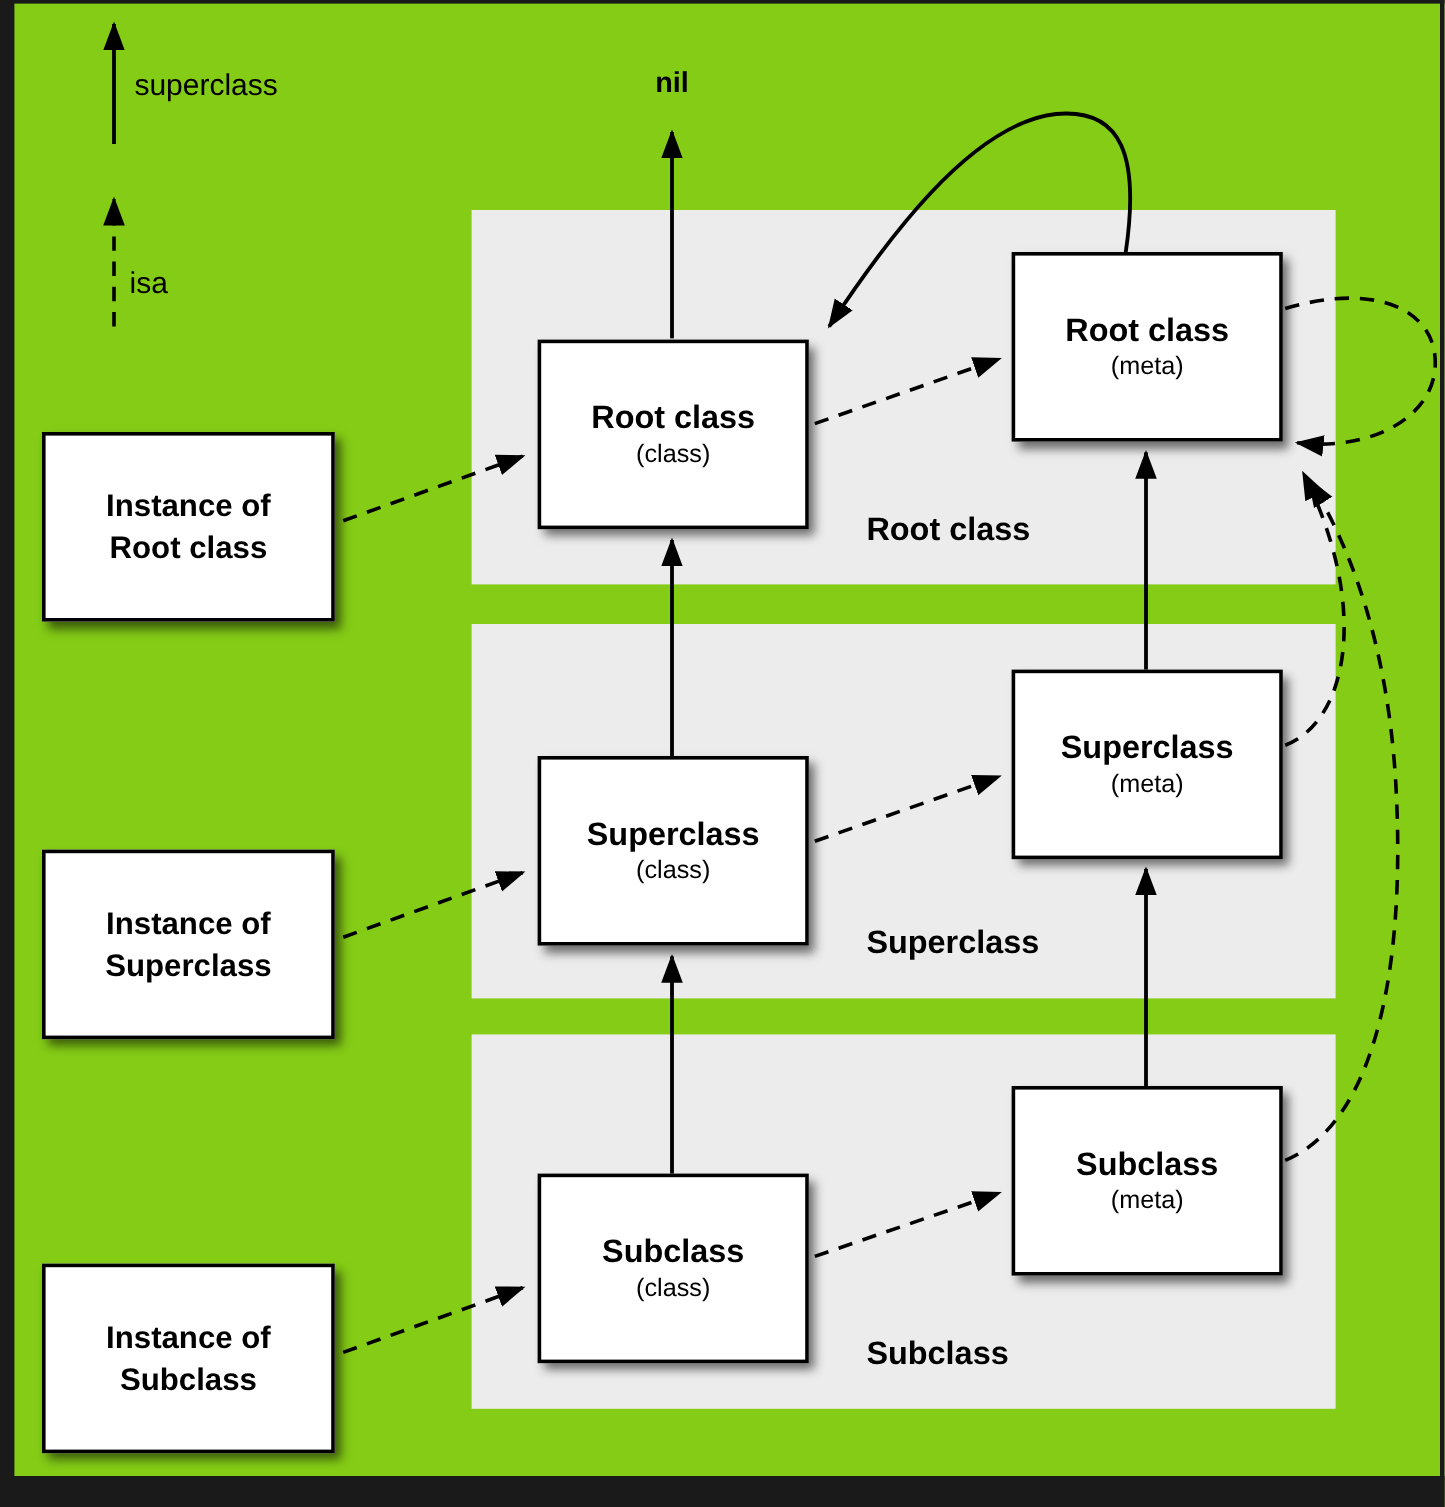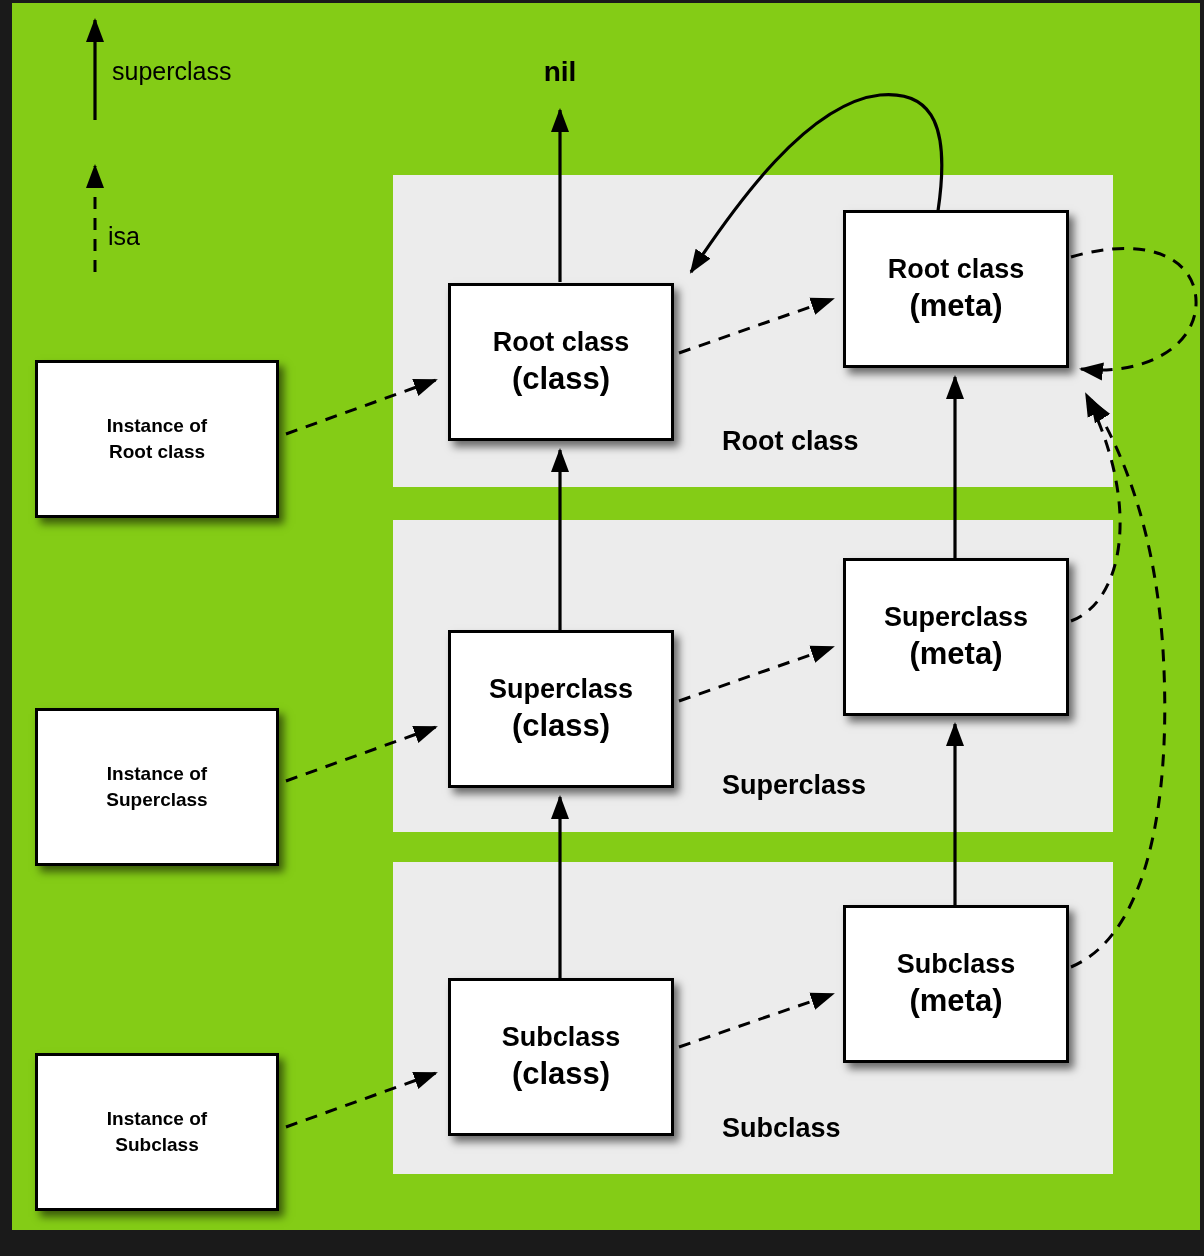--- a/index.html
+++ b/index.html
@@ -46,21 +46,21 @@
   .band-label-root  { left: 722px; top: 426px; }
   .band-label-super { left: 722px; top: 770px; }
   .band-label-sub   { left: 722px; top: 1113px; }
 
   .nil-label {
     position: absolute;
     left: 505px;
     top: 56px;
     width: 110px;
     text-align: center;
-    font-size: 28px;
+    font-size: 24px;
     font-weight: bold;
     color: #000;
     z-index: 3;
   }
 
   .legend-label {
     position: absolute;
     font-size: 25px;
     color: #000;
     z-index: 3;
@@ -85,26 +85,26 @@
     color: #000;
   }
   .class-box { width: 226px; height: 158px; }
   .inst-box  { width: 244px; height: 158px; }
   .box-title {
     font-size: 27px;
     font-weight: bold;
     line-height: 1.25;
   }
   .box-subtitle {
-    font-size: 31px;
-    font-weight: bold;
+    font-size: 21px;
+    font-weight: normal;
     line-height: 1.25;
   }
   .inst-line {
-    font-size: 19px;
+    font-size: 26px;
     font-weight: bold;
     line-height: 1.35;
   }
 
   
   .pos-root-class  { left: 448px; top: 283px; }
   .pos-super-class { left: 448px; top: 630px; }
   .pos-sub-class   { left: 448px; top: 978px; }
   .pos-root-meta   { left: 843px; top: 210px; }
   .pos-super-meta  { left: 843px; top: 558px; }

